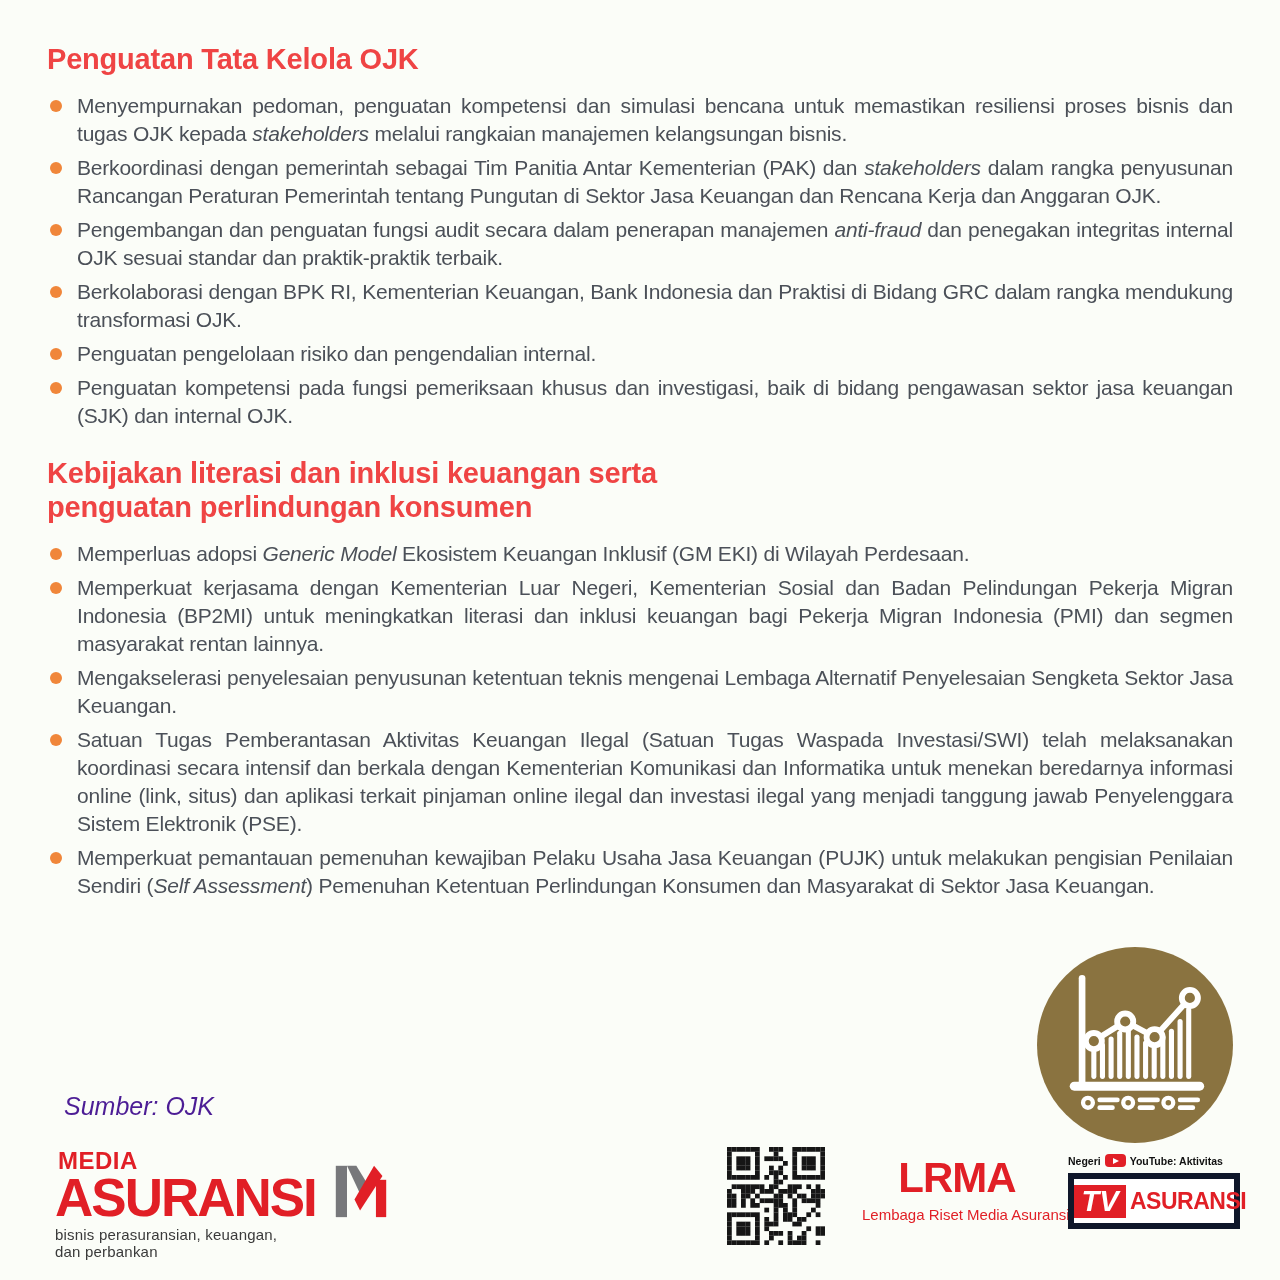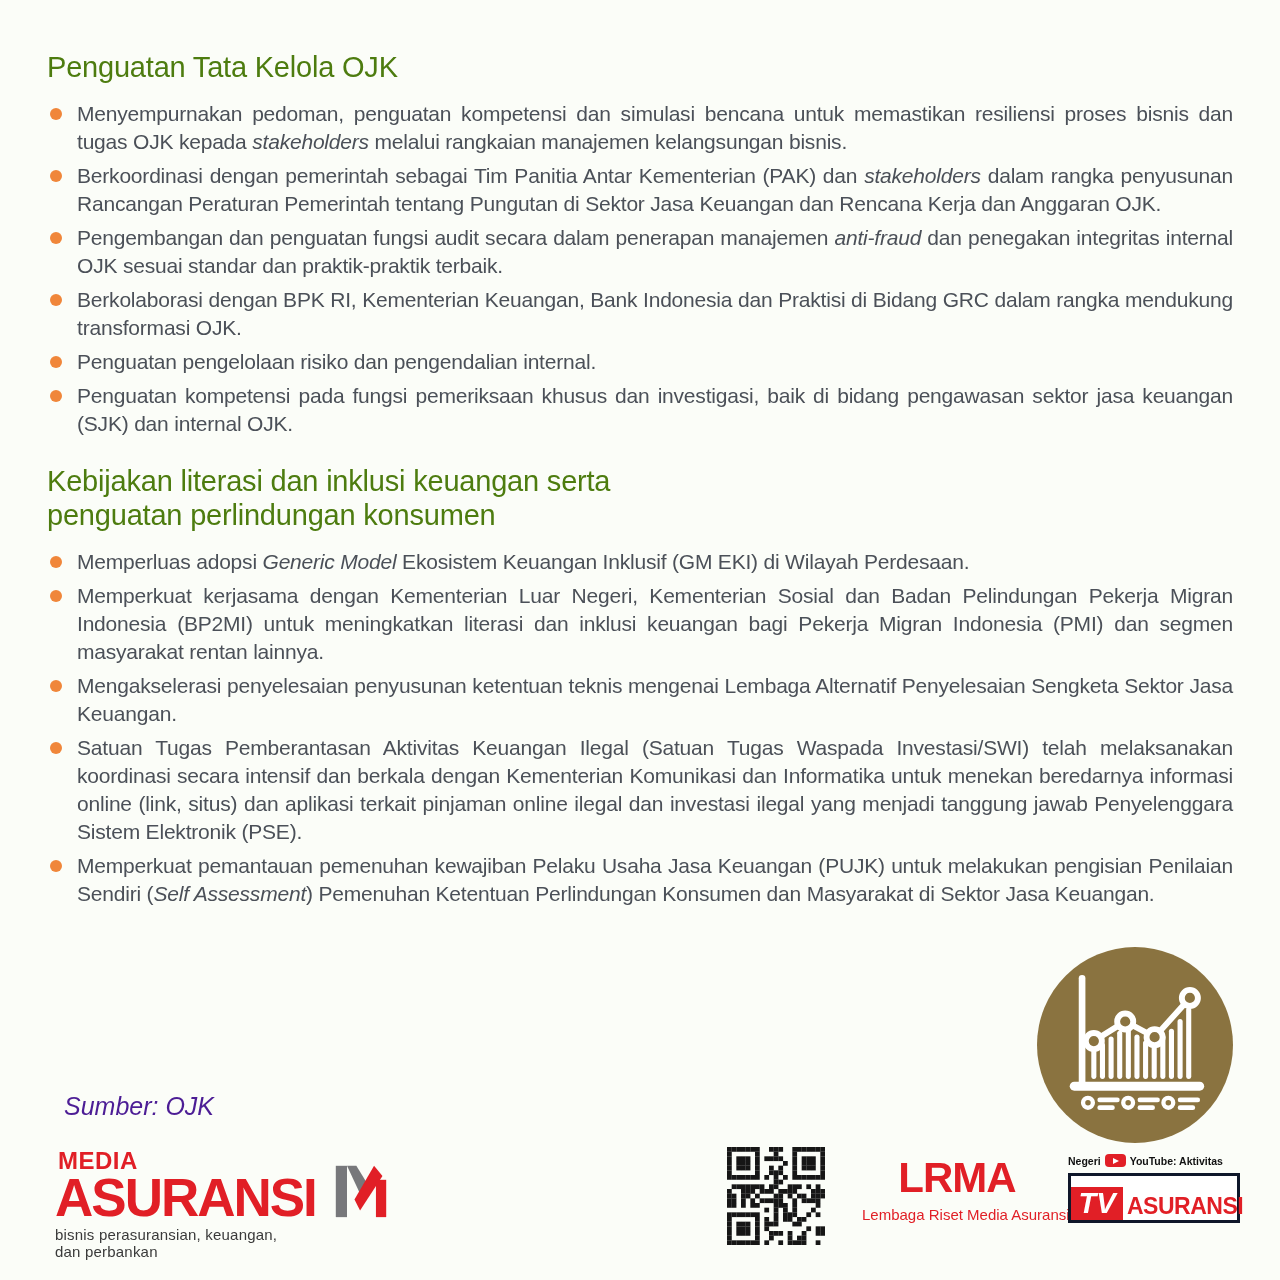--- a/index.html
+++ b/index.html
@@ -5,22 +5,22 @@
   html,body{margin:0;padding:0;}
   .page{
     position:relative;
     width:1280px;height:1280px;
     background:#fbfdf8;
     font-family:"Liberation Sans", sans-serif;
     overflow:hidden;
   }
   .content{position:absolute;left:47px;right:47px;top:42px;}
   h1.sec-title{
-    font-size:29px;font-weight:normal;color:#4d7c0f;
-    margin:8px 0 16px 0;line-height:34px;white-space:pre-line;
+    font-size:29px;font-weight:bold;color:#ef4444;
+    margin:0 0 16px 0;line-height:34px;white-space:pre-line;
     letter-spacing:-0.2px;
   }
   .sec2{margin-top:26px;}
   ul.bullets{list-style:none;margin:0;padding:0;}
   ul.bullets li{
     position:relative;
     padding-left:30px;
     margin-bottom:6px;
     font-size:21px;line-height:28px;
     text-align:justify;
@@ -57,21 +57,21 @@
   .lrma{position:absolute;left:862px;top:1152px;width:190px;text-align:center;}
   .lrma-abbr{font-size:42px;font-weight:bold;color:#e11f26;line-height:52px;letter-spacing:-1px;}
   .lrma-full{font-size:15px;color:#e11f26;margin-top:2px;white-space:nowrap;}
   .tv{position:absolute;left:1068px;top:1154px;width:172px;}
   .tv-channel{display:flex;align-items:center;gap:4px;font-size:10.5px;font-weight:bold;color:#111;}
   .yt-icon{width:21px;height:13px;background:#e11f26;border-radius:4px;position:relative;flex:0 0 auto;}
   .yt-icon::after{
     content:'';position:absolute;left:8px;top:3.5px;
     border-left:6px solid #fff;border-top:3px solid transparent;border-bottom:3px solid transparent;
   }
-  .tv-box{margin-top:6px;border:3px solid #0f172a;background:#fff;display:flex;align-items:flex-end;height:44px;}
+  .tv-box{margin-top:6px;border:6px solid #0f172a;background:#fff;display:flex;align-items:center;height:44px;}
   .tv-sq{background:#e11f26;color:#fff;font-weight:bold;font-style:italic;font-size:29px;
     display:flex;align-items:center;justify-content:center;width:52px;flex:0 0 auto;}
   .tv-name{color:#e11f26;font-weight:bold;font-size:23px;letter-spacing:-0.5px;
     display:flex;align-items:center;padding-left:4px;}
 </style>
 </head>
 <body>
 
 <div class="page">
 

